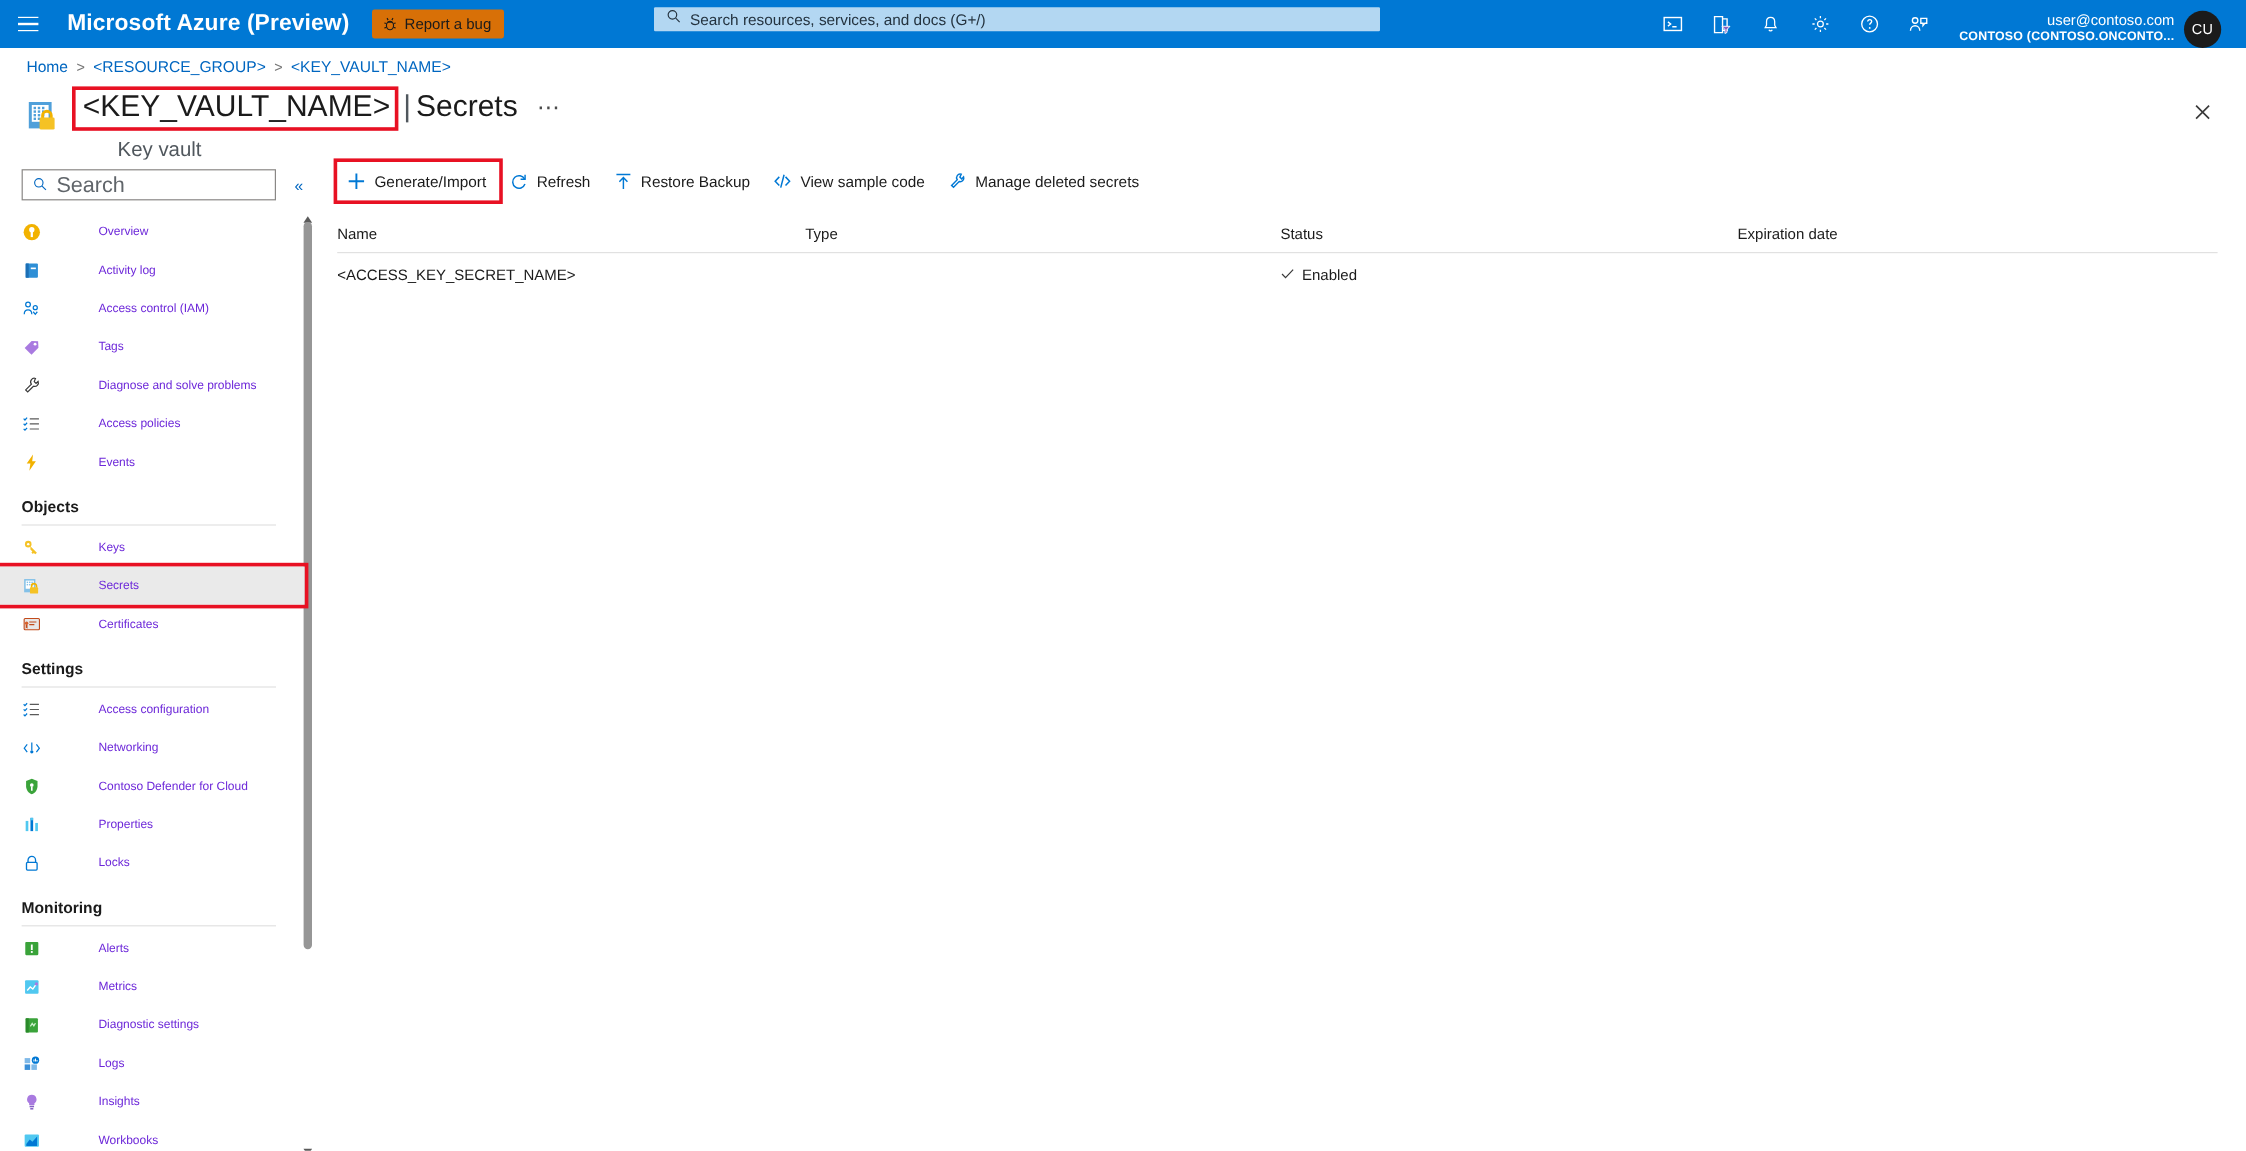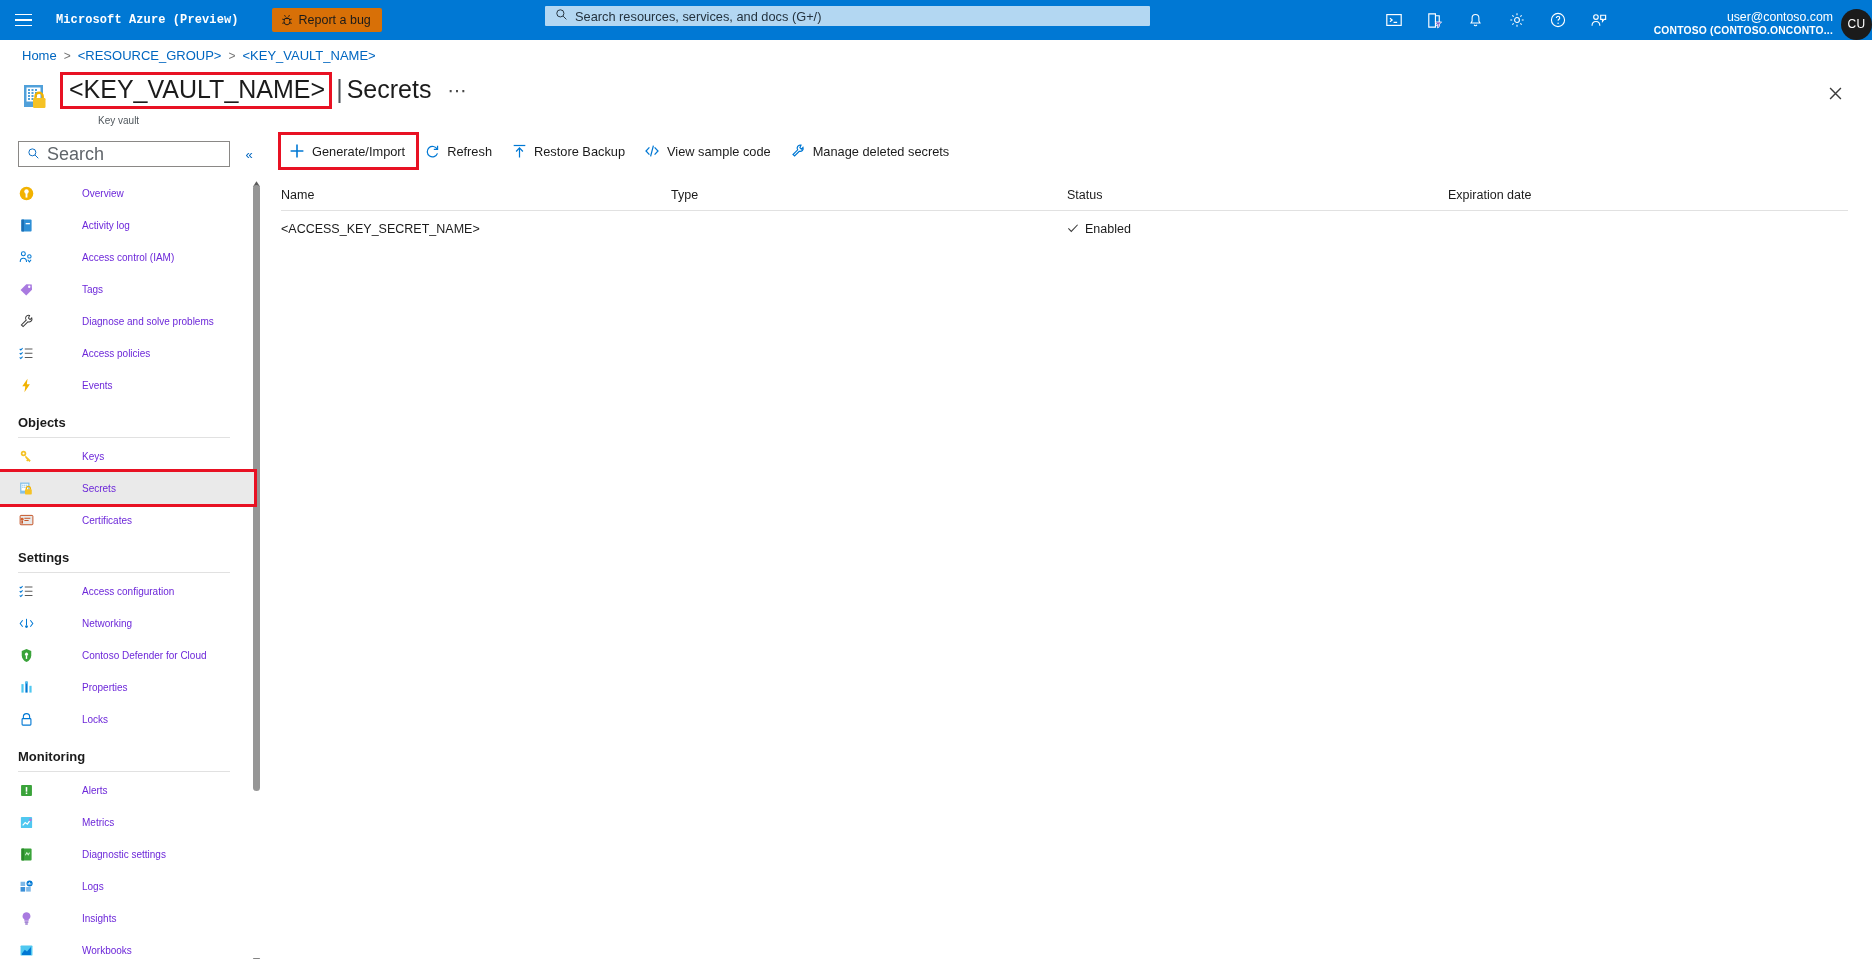--- a/index.html
+++ b/index.html
@@ -19,25 +19,25 @@
     background: #0078d4;
     display: flex; align-items: center;
   }
   .hamburger {
     width: 46px; height: 40px;
     display: flex; flex-direction: column; align-items: center; justify-content: center;
     gap: 4px; cursor: pointer;
   }
   .hamburger span { display:block; width: 17px; height: 1.5px; background: #fff; }
   .brand {
-    color: #fff; font-size: 12px; font-weight: bold;
-    margin-left: 10px; white-space: nowrap; letter-spacing: .1px; font-family: Liberation Mono, monospace;
+    color: #fff; font-size: 19px; font-weight: bold;
+    margin-left: 10px; white-space: nowrap; letter-spacing: .1px;
   }
   .report-bug {
-    margin-left: 33px; height: 24px;
+    margin-left: 19px; height: 24px;
     background: #d87007; color: #1b1b1b;
     font-size: 12.5px; display: flex; align-items: center;
     padding: 0 11px 0 8px; border-radius: 2px; cursor: pointer;
     gap: 5px; white-space: nowrap; text-align: center;
   }
   .report-bug svg { display:block; }
 
   #global-search {
     position: absolute; left: 545px; top: 6px;
     width: 605px; height: 20px;
@@ -50,21 +50,21 @@
 
   .hdr-icons {
     position: absolute; right: 253px; top: 0; height: 40px;
     display: flex; align-items: center; gap: 0px;
   }
   .hdr-ico {
     width: 41px; height: 40px; display: flex; align-items: center; justify-content: center;
     cursor: pointer;
   }
   #account {
-    position: absolute; right: 0; top: 0; height: 48px;
+    position: absolute; right: 21px; top: 0; height: 48px;
     display: flex; align-items: center; gap: 8px; cursor: pointer;
   }
   #account .acct-text { text-align: right; line-height: 1.25; }
   #account .acct-email { color:#fff; font-size: 12.3px; }
   #account .acct-org { color:#fff; font-size: 10.3px; font-weight: bold; letter-spacing: .2px; }
   #account .avatar {
     width: 31px; height: 31px; border-radius: 50%;
     background: #1b1b1b; color: #fff; font-size: 12px;
     display:flex; align-items:center; justify-content:center;
     letter-spacing: .4px;
@@ -92,21 +92,21 @@
     font-size: 25px; color: #1b1b1b; font-weight: normal;
     border: 3px solid #e81123; padding: 1px 4px 2px 6px;
     line-height: 1.1; display: inline-block;
   }
   #title-divider { font-size: 25px; color: #50575d; margin: 0 4px 0 4px; font-weight: 300; }
   #page-kind { font-size: 25px; color: #1b1b1b; }
   #title-ellipsis {
     font-size: 19px; color: #4a4a4a; margin-left: 16px;
     letter-spacing: 2px; cursor: pointer; align-self: center;
   }
-  #subtitle { font-size: 10px; color: #50575d; margin-top: 6px; margin-left: 38px; }
+  #subtitle { font-size: 17px; color: #50575d; margin-top: 6px; margin-left: 38px; }
 
   #blade-close {
     position: absolute; top: 78px; right: 22px;
     width: 30px; height: 30px; display:flex; align-items:center; justify-content:center;
     cursor: pointer; color: #3b3b3b;
   }
 
   
   #sidebar {
     position: absolute; top: 133px; left: 0;

